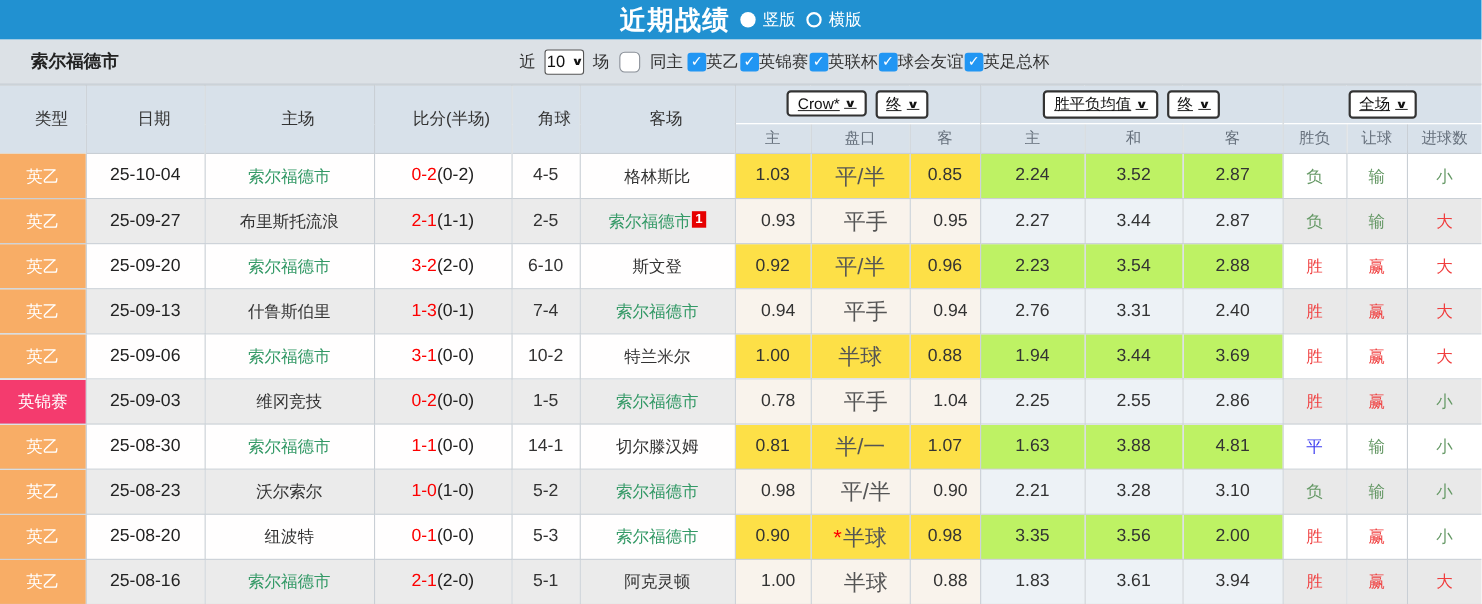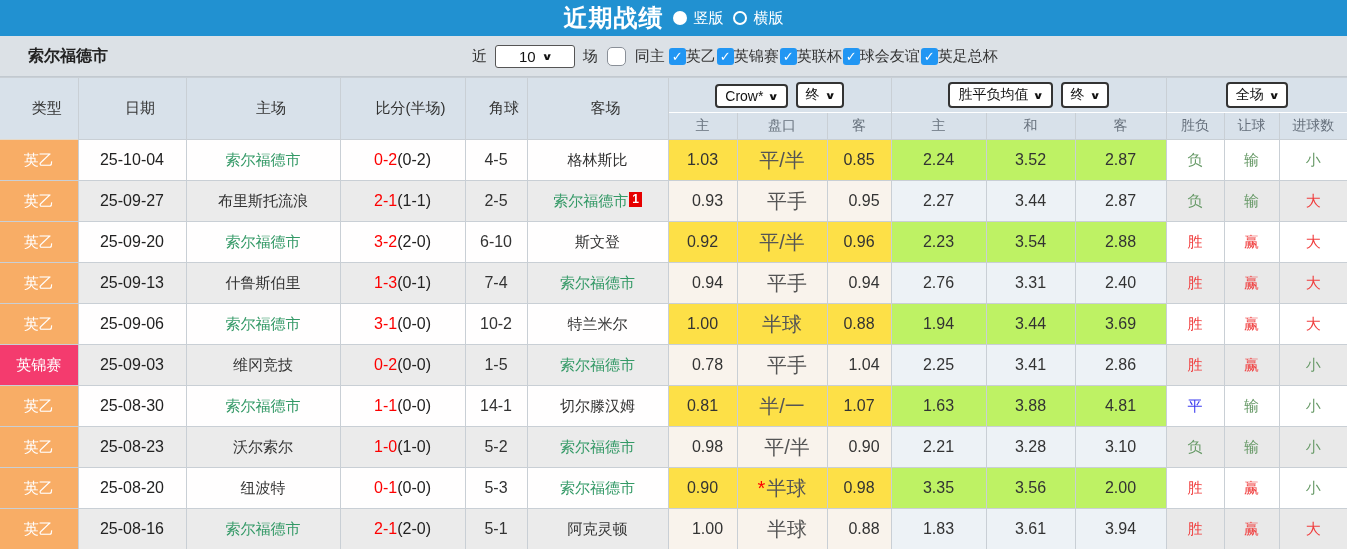--- a/index.html
+++ b/index.html
@@ -16,21 +16,21 @@
   .radio.empty { border:2px solid #fff; background:transparent; }
 
   
   .filterbar { height:41px; background:#dce1e6; position:relative;
     display:flex; align-items:center; border-bottom:1px solid #c2c9d0; }
   .team-name { font-size:16px; font-weight:bold; color:#222; margin-left:28px; }
   .filters { position:absolute; left:468px; display:flex; align-items:center;
     font-size:15px; color:#333; }
   .filters .lbl { margin:0 4px; }
   .select-box { background:#fff; border:1px solid #555; border-radius:3px;
-    padding:2px 23px; font-size:15px; color:#111; display:inline-flex;
+    padding:2px 1px; font-size:15px; color:#111; display:inline-flex;
     align-items:center; gap:7px; margin:0 4px; cursor:pointer; }
   .chev { font-size:10px; font-weight:bold; color:#111; transform:scaleX(1.4); }
   .cb { width:17px; height:17px; border-radius:3px; display:inline-flex;
     align-items:center; justify-content:center; font-size:13px; font-weight:bold;
     cursor:pointer; }
   .cb.checked { background:#2196f3; color:#fff; }
   .cb.unchecked { background:#fff; border:1px solid #8a9098; border-radius:5px;
     width:19px; height:19px; margin:0 5px; }
   .filter-item { display:inline-flex; align-items:center; }
   .filter-item .cb-label { margin-right:1px; }
@@ -41,21 +41,21 @@
     overflow:hidden; white-space:nowrap; }
   th:first-child, td:first-child { border-left:none; }
   th:last-child, td:last-child { border-right:none; }
 
   thead tr.hrow1 th { height:35px; background:#d8e1ea; color:#333; font-size:15px;
     font-weight:normal; border-bottom:none; }
   thead tr.hrow1 th.spandd { border-bottom:1px solid transparent; }
   thead tr.hrow2 th { height:27px; background:#d8e1ea; color:#66707c; font-size:14px;
     font-weight:normal; border-top:none; }
   thead th[rowspan] { border-bottom:1px solid #c9cfd5;padding-left:16px; }
-  .dd-wrap { display:flex; align-items:flex-end; justify-content:center; gap:8px; }
+  .dd-wrap { display:flex; align-items:flex-start; justify-content:center; gap:8px;text-decoration:underline; }
   .dd-btn { background:#fff; border:2px solid #333; border-radius:4px;
     padding:2px 8px; font-size:14px; color:#111; display:inline-flex;
     align-items:center; gap:6px; cursor:pointer; }
 
   tbody tr { height:41px; }
   tbody td { font-size:16px; color:#333; }
   td.type { color:#fff; font-size:15px; border-top:1px solid #e6d9c8; }
   td.type.l2 { background:#f8ad66; }
   td.type.cup { background:#f43b6e; border-top-color:#f8cbd6; }
   tr.odd td.plain { background:#fffefe;margin-top:24px; }
@@ -287,21 +287,21 @@
         <td class="type cup">英锦赛</td>
         <td class="plain date">25-09-03</td>
         <td class="plain team"><span>维冈竞技</span></td>
         <td class="plain"><span class="score-main">0-2</span><span class="score-half">(0-0)</span></td>
         <td class="plain">1-5</td>
         <td class="plain team"><span class="t-green">索尔福德市</span></td>
         <td class="crow">0.78</td>
         <td class="crow hand"><span>平手</span></td>
         <td class="crow">1.04</td>
         <td class="avg">2.25</td>
-        <td class="avg">3.41</td>
+        <td class="avg">2.55</td>
         <td class="avg">2.86</td>
         <td class="res t-red">胜</td>
         <td class="res t-red">赢</td>
         <td class="res t-softgreen">小</td>
       </tr>
       <tr class="odd">
         <td class="type l2">英乙</td>
         <td class="plain date">25-08-30</td>
         <td class="plain team"><span class="t-green">索尔福德市</span></td>
         <td class="plain"><span class="score-main">1-1</span><span class="score-half">(0-0)</span></td>

